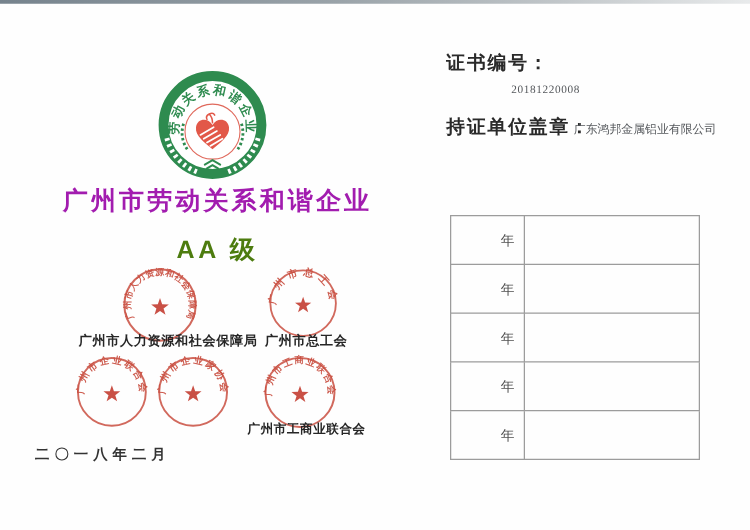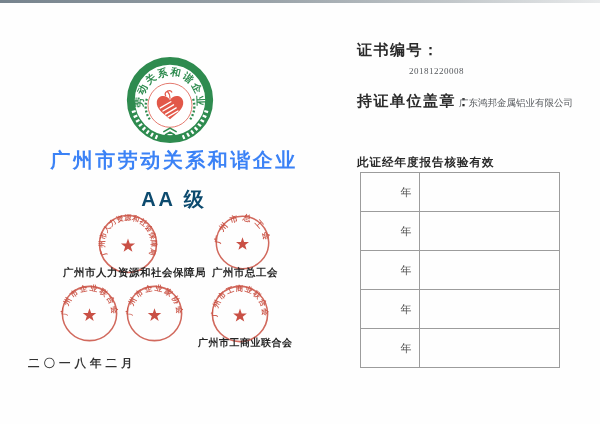--- a/index.html
+++ b/index.html
@@ -12,25 +12,25 @@
   .page{position:relative;width:600px;height:424px;background:#fefefe;}
   .scan-edge{
     position:absolute;top:0;left:0;width:600px;height:3px;
     background:linear-gradient(to right,#76838d,#9aa3a9 45%,#c2c7ca 75%,#e8eaeb);
   }
   .abs{position:absolute;}
 
   
   .title-line1{
     left:28px;top:147px;width:292px;text-align:center;
-    font-size:20px;font-weight:600;color:#3b82f6;letter-spacing:2.5px;
+    font-size:20px;font-weight:600;color:#a21caf;letter-spacing:2.5px;
   }
   .title-line2{
     left:28px;top:186px;width:292px;text-align:center;
-    font-size:20px;font-weight:600;color:#0c4a6e;letter-spacing:3px;
+    font-size:20px;font-weight:600;color:#4d7c0f;letter-spacing:3px;
   }
   .seal-label{
     font-size:10.5px;font-weight:700;color:#262626;letter-spacing:0.5px;white-space:nowrap;
   }
   .lbl-hr{left:63px;top:266px;}
   .lbl-union{left:212px;top:266px;}
   .lbl-ent{left:62px;top:336px;font-size:10px;}
   .lbl-ind{left:198px;top:336px;font-size:10px;}
   .issue-date{
     left:28px;top:356px;width:292px;text-align:left;
@@ -143,21 +143,20 @@
   <div class="abs seal-label lbl-ind">广州市工商业联合会</div>
 
   <div class="abs issue-date">二〇一八年二月</div>
 
   <div class="abs field-label cert-no-label">证书编号：</div>
   <div class="abs field-value cert-no-value">20181220008</div>
 
   <div class="abs field-label holder-label">持证单位盖章：</div>
   <div class="abs field-value holder-value">广东鸿邦金属铝业有限公司</div>
 
-  <div class="abs verify-note">此证经年度报告核验有效</div>
 
   <table class="year-table">
     <tbody>
         <tr>
       <td class="year-cell">年</td>
       <td class="entry-cell"></td>
     </tr>
     <tr>
       <td class="year-cell">年</td>
       <td class="entry-cell"></td>

